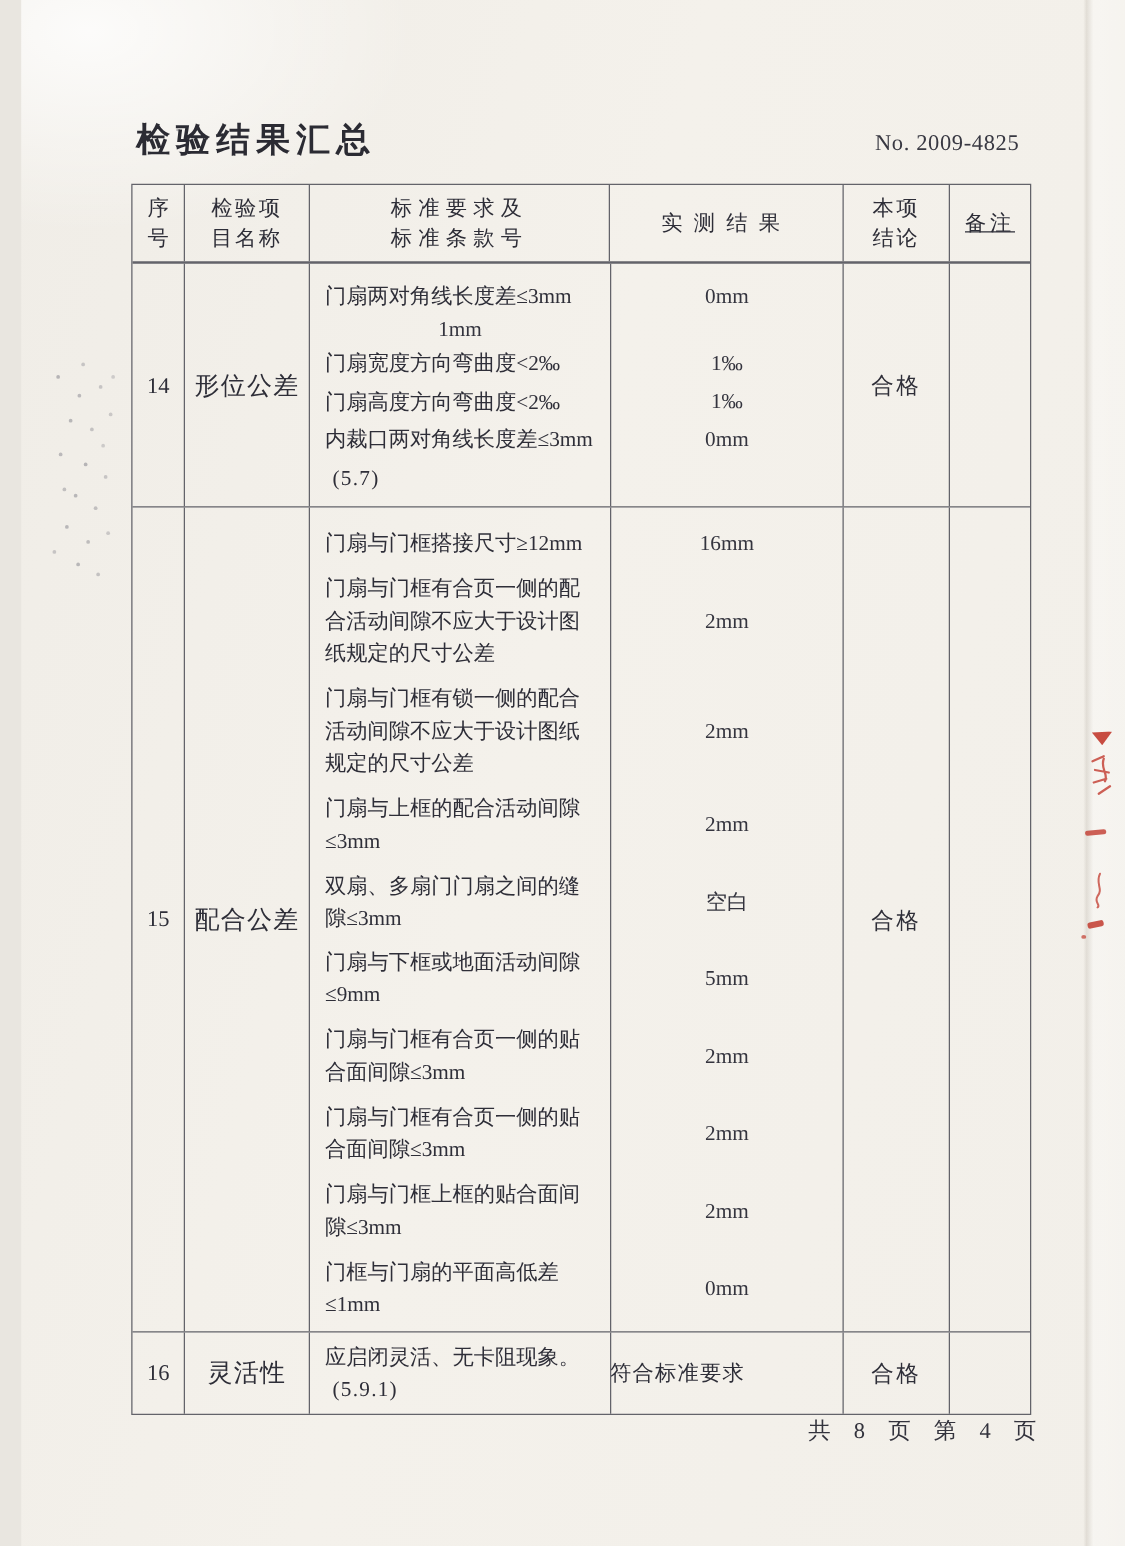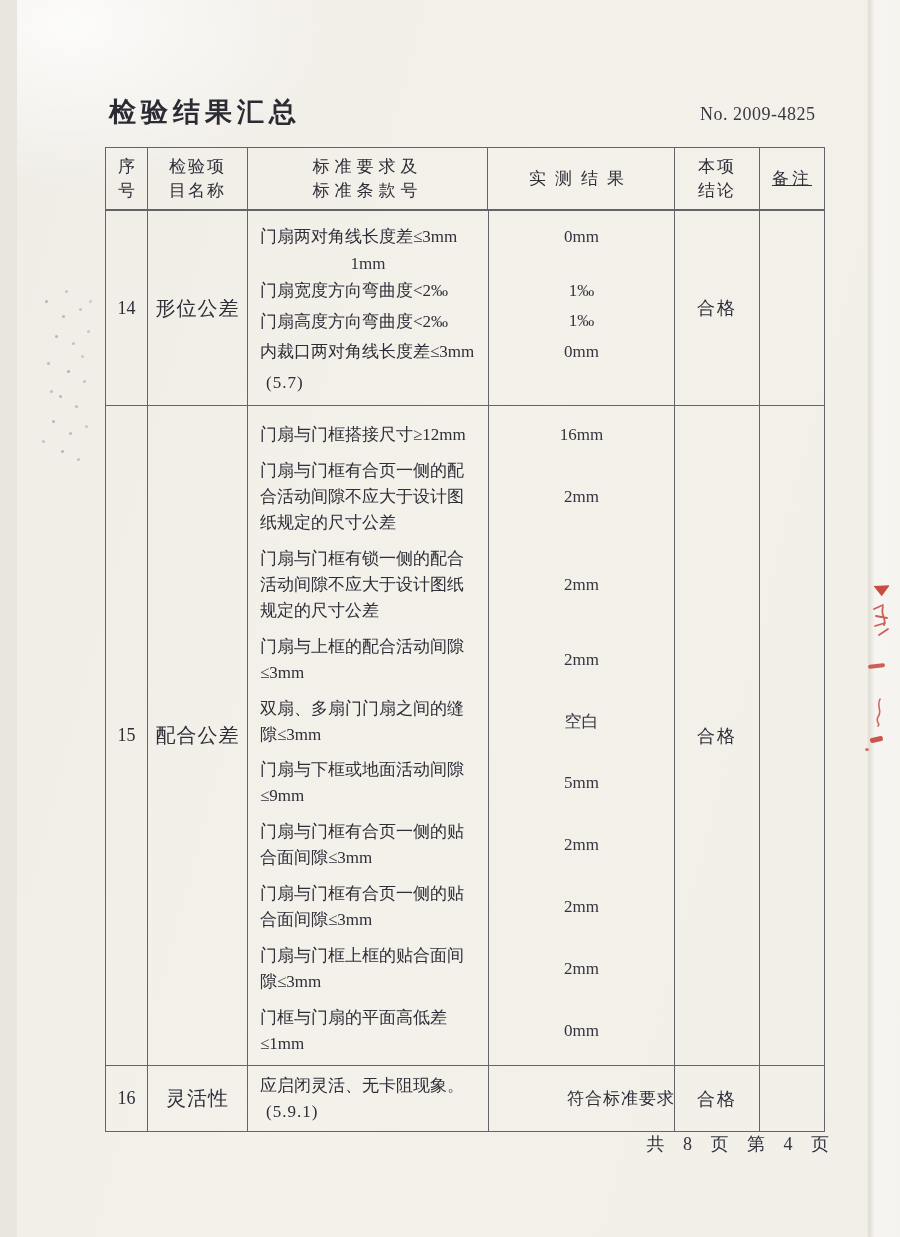--- a/index.html
+++ b/index.html
@@ -56,21 +56,21 @@
   .res{align-self:center;text-align:center;font-size:17px;color:#34343e;}
   .clause{padding-left:18px;letter-spacing:1px;}
   .r14{height:194px;}
   .r14 .items{padding:12px 0 9px;}
   .r14 .req{white-space:nowrap;line-height:27px;}
   .r15{height:659px;}
   .r15 .items{padding:16px 0 8px;}
   .r16{height:65px;}
   .r16grid{display:grid;grid-template-columns:240px 187px;align-content:center;height:100%;box-sizing:border-box;padding:2px 0;}
   .r16grid .req{grid-column:1;}
-  .r16grid .res16{grid-column:2;grid-row:1 / 3;align-self:center;text-align:right;font-size:17px;letter-spacing:1px;}
+  .r16grid .res16{grid-column:2;grid-row:1 / 3;align-self:center;text-align:left;font-size:17px;letter-spacing:1px;}
   .one-line{white-space:nowrap;}
   .footer{
     position:absolute;right:84px;top:1132px;
     font-size:18px;letter-spacing:4px;word-spacing:6px;color:#33333d;
   }
   
   .speckles{position:absolute;left:28px;top:300px;width:3px;height:3px;border-radius:50%;
     background:rgba(100,100,112,.42);
     box-shadow:
       17px 15px 0 rgba(100,100,112,.38), 34px 8px 0 rgba(100,100,112,.30),

